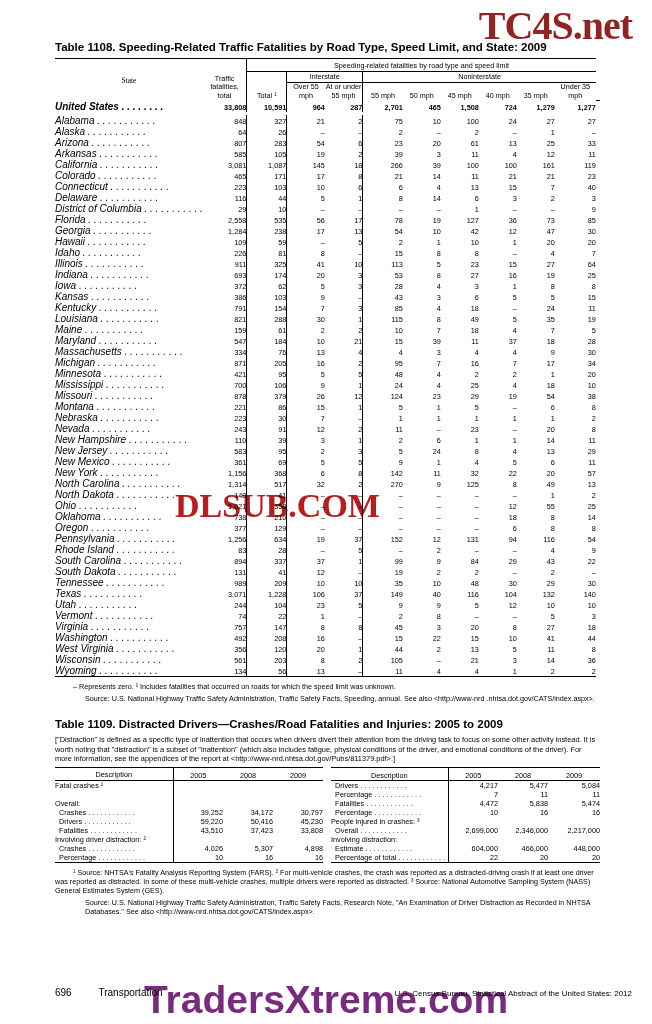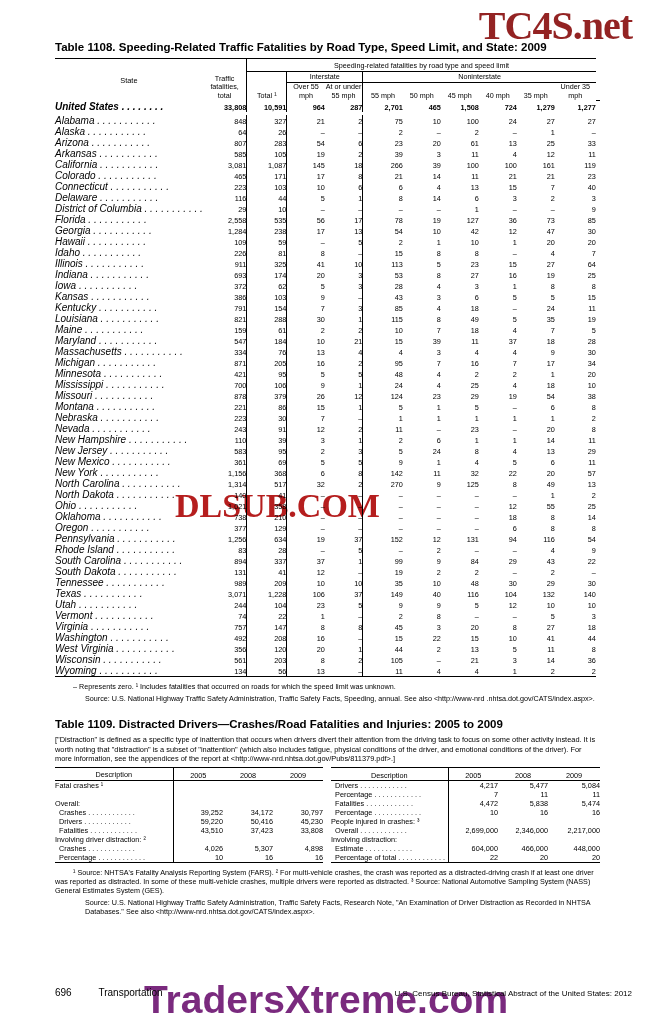--- a/index.html
+++ b/index.html
@@ -65,21 +65,21 @@
           <col style="width:38px">
         <col style="width:40px">
           <col style="width:38px">
           <col style="width:38px">
           <col style="width:38px">
           <col style="width:38px">
           <col style="width:41px">
       </colgroup>
       <thead>
         <tr>
-          <th class="rule-top" rowspan="4" style="vertical-align:middle;text-align:center;font-weight:normal;font-size:7.4px;">State</th>
+          <th class="rule-top" rowspan="4" style="vertical-align:middle;text-align:center;font-weight:normal;font-size:7.4px;font-family:Liberation Serif, serif;">State</th>
           <th class="rule-top" rowspan="4" style="vertical-align:bottom;text-align:center;font-weight:normal;font-size:7.2px;line-height:1.15;padding-bottom:1px;">Traffic fatalities, total</th>
           <th class="rule-top thead-cell vline" colspan="9" style="border-bottom:1px solid #000;padding:2px 0 1px 0;">Speeding-related fatalities by road type and speed limit</th>
         </tr>
         <tr>
           <th class="thead-cell vline" rowspan="3" style="vertical-align:bottom;padding-bottom:1px;">Total ¹</th>
           <th class="thead-cell vline" colspan="2" style="border-bottom:1px solid #000;padding-bottom:1px;">Interstate</th>
           <th class="thead-cell vline" colspan="6" style="border-bottom:1px solid #000;padding-bottom:1px;">Noninterstate</th>
         </tr>
         <tr>
           <th class="thead-cell vline" rowspan="2" style="vertical-align:bottom;line-height:1.15;padding-bottom:1px;">Over 55 mph</th>

